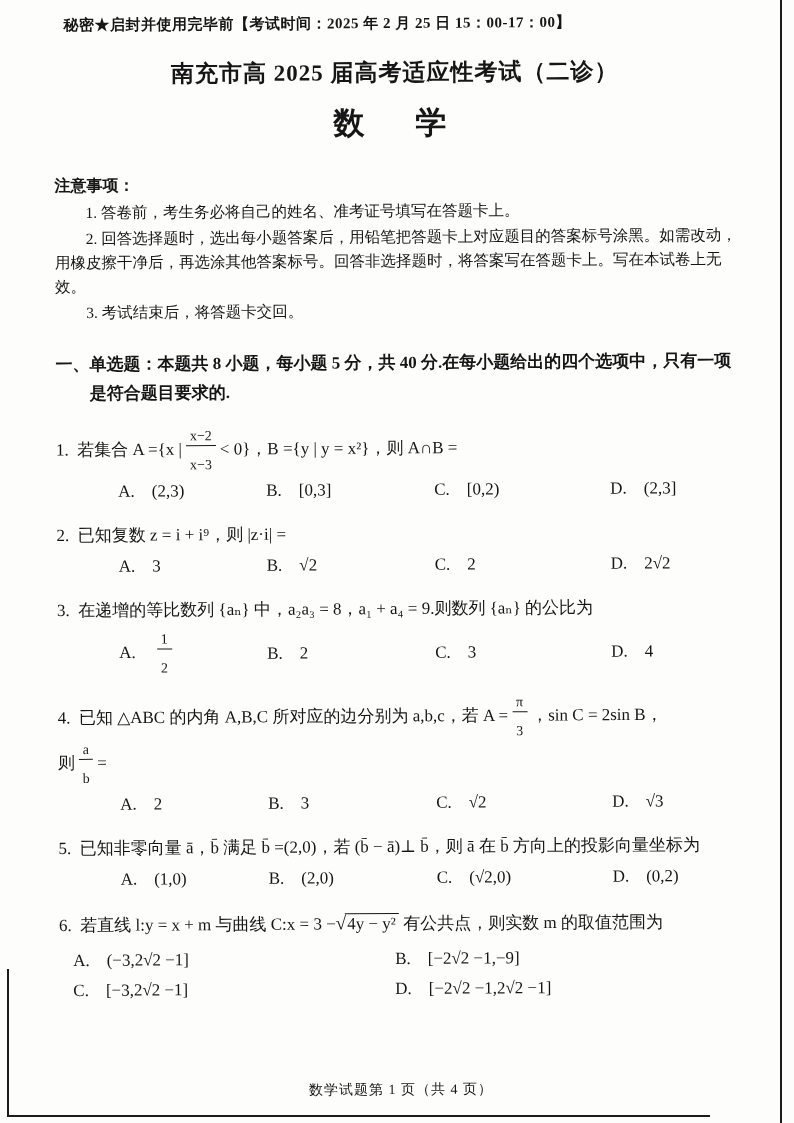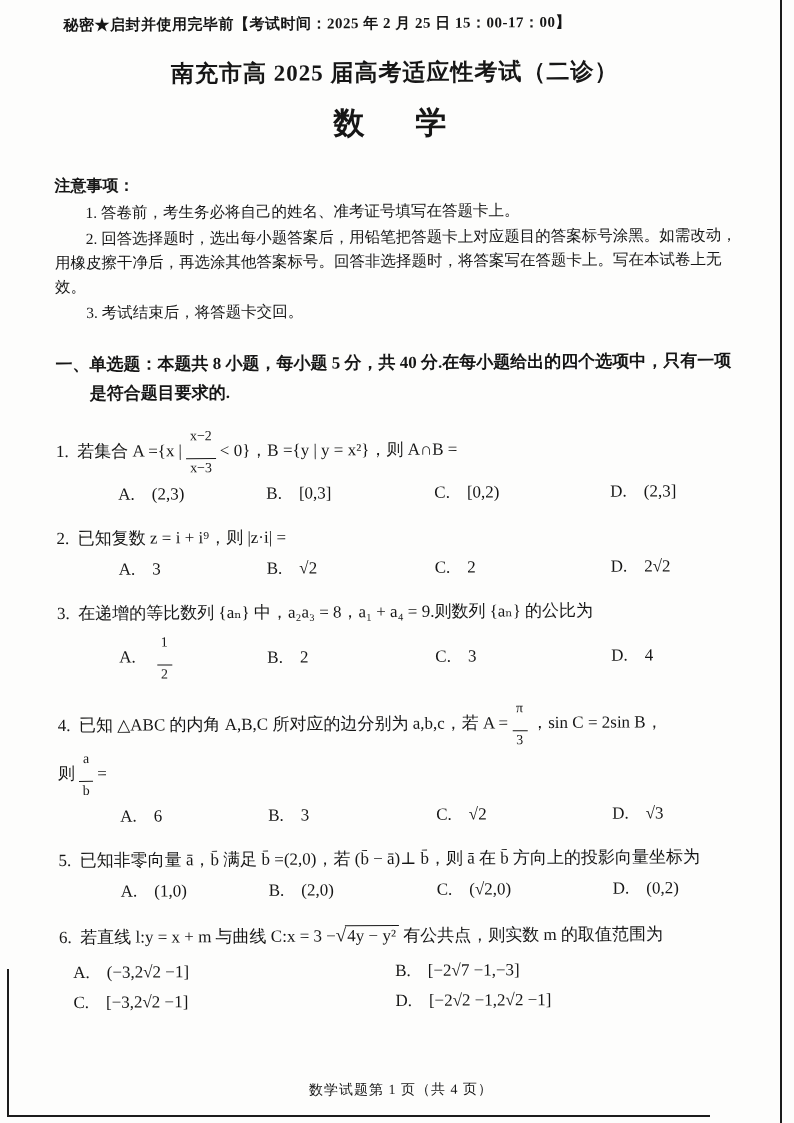--- a/index.html
+++ b/index.html
@@ -46,22 +46,22 @@
   .opts .opt:nth-child(2){width:168px;}
   .opts .opt:nth-child(3){width:176px;}
   .opts .opt:nth-child(4){flex:1;}
   .opts2{display:flex;margin-top:10px;padding-left:14px;}
   .opts2 .opt2:first-child{width:322px;}
   .frac{
     display:inline-flex;flex-direction:column;align-items:center;
     vertical-align:middle;margin:0 4px;
     font-size:0.82em;line-height:1.15;text-align:center;
   }
-  .fnum{display:block;padding:0 4px 14px;border-bottom:1.3px solid #161616;}
-  .fden{display:block;padding-top:1px;}
+  .fnum{display:block;padding:0 4px 1px;border-bottom:1.3px solid #161616;}
+  .fden{display:block;padding-top:11px;}
   .sqrt{white-space:nowrap;}
   .rad{font-size:1.12em;}
   .vinc{border-top:1.3px solid #161616;padding:0 3px 0 2px;margin-left:-1px;}
   .footer{
     position:absolute;left:0;right:0;bottom:24px;
     text-align:center;font-size:14px;letter-spacing:1px;
   }
   .edge{position:absolute;background:#1c1c1c;}
   .edge-right{top:0;bottom:0;right:12px;width:2px;}
   .edge-bottom{left:8px;right:84px;bottom:6px;height:2px;}
@@ -133,21 +133,21 @@
             <span class="fden">3</span>
           </span><span>，sin C = 2sin B，</span>
       </div>
       <div class="qline">
         <span>则</span><span class="frac">
             <span class="fnum">a</span>
             <span class="fden">b</span>
           </span><span>=</span>
       </div>
       <div class="opts">
-        <span class="opt">A. 6</span>
+        <span class="opt">A. 2</span>
         <span class="opt">B. 3</span>
         <span class="opt">C. √2</span>
         <span class="opt">D. √3</span>
       </div>
     </div>
 
     <div class="q">
       <div class="qline">5. 已知非零向量 ā，b̄ 满足 b̄ =(2,0)，若 (b̄ − ā)⊥ b̄，则 ā 在 b̄ 方向上的投影向量坐标为</div>
       <div class="opts">
         <span class="opt">A. (1,0)</span>
@@ -156,21 +156,21 @@
         <span class="opt">D. (0,2)</span>
       </div>
     </div>
 
     <div class="q">
       <div class="qline">
         <span>6. 若直线 l:y = x + m 与曲线 C:x = 3 −</span><span class="sqrt"><span class="rad">√</span><span class="vinc">4y − y²</span></span><span> 有公共点，则实数 m 的取值范围为</span>
       </div>
       <div class="opts2">
         <span class="opt2">A. (−3,2√2 −1]</span>
-        <span class="opt2">B. [−2√7 −1,−3]</span>
+        <span class="opt2">B. [−2√2 −1,−9]</span>
       </div>
       <div class="opts2">
         <span class="opt2">C. [−3,2√2 −1]</span>
         <span class="opt2">D. [−2√2 −1,2√2 −1]</span>
       </div>
     </div>
 
     <div class="footer">数学试题第 1 页（共 4 页）</div>
   </div>
 

